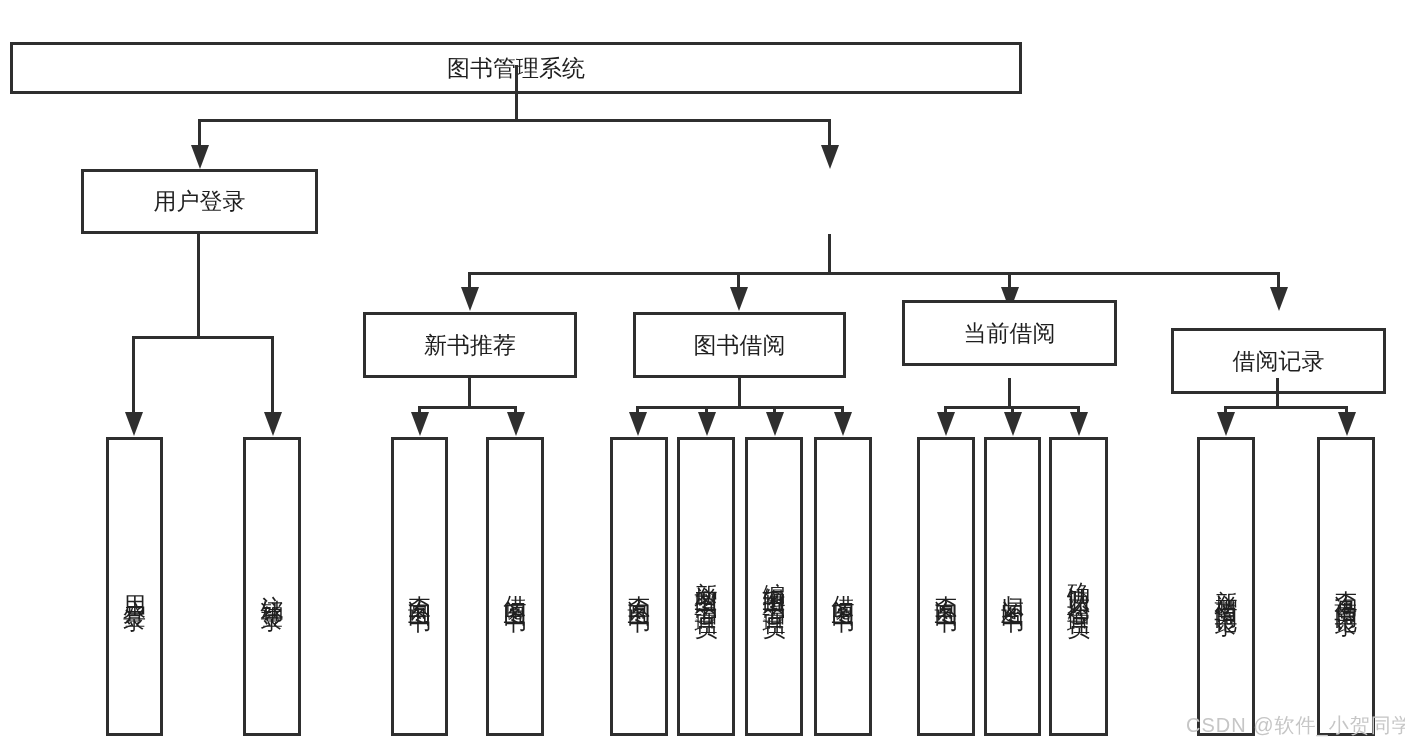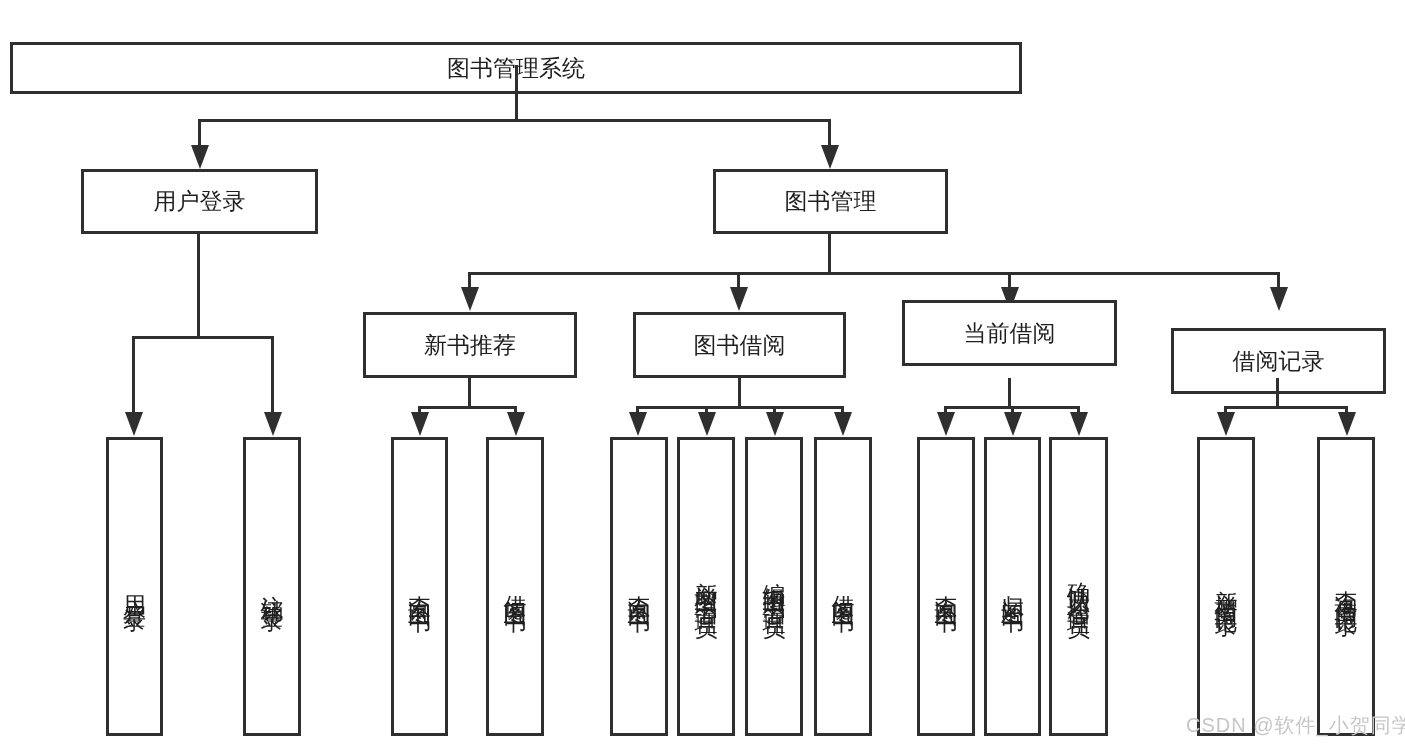--- a/index.html
+++ b/index.html
@@ -35,21 +35,20 @@
   <div class="box" style="left:10px;top:13px;width:1012px;height:52px;margin-top:29px;">图书管理系统</div>
 
   <div class="v" style="left:515px;top:65px;height:55px;"></div>
   <div class="h" style="left:198px;top:119px;width:633px;"></div>
   <div class="v" style="left:198px;top:119px;height:28px;"></div>
   <div class="ah" style="left:191px;top:145px;"></div>
   <div class="v" style="left:828px;top:119px;height:28px;"></div>
   <div class="ah" style="left:821px;top:145px;"></div>
 
   <div class="box" style="left:81px;top:169px;width:237px;height:65px;">用户登录</div>
-  <div class="box" style="left:713px;top:169px;width:235px;height:65px;">图书管理</div>
 
   <div class="v" style="left:197px;top:234px;height:105px;"></div>
   <div class="h" style="left:132px;top:336px;width:142px;"></div>
   <div class="v" style="left:132px;top:336px;height:80px;"></div>
   <div class="ah" style="left:125px;top:412px;"></div>
   <div class="v" style="left:271px;top:336px;height:80px;"></div>
   <div class="ah" style="left:264px;top:412px;"></div>
 
   <div class="v" style="left:828px;top:234px;height:41px;"></div>
   <div class="h" style="left:468px;top:272px;width:812px;"></div>

